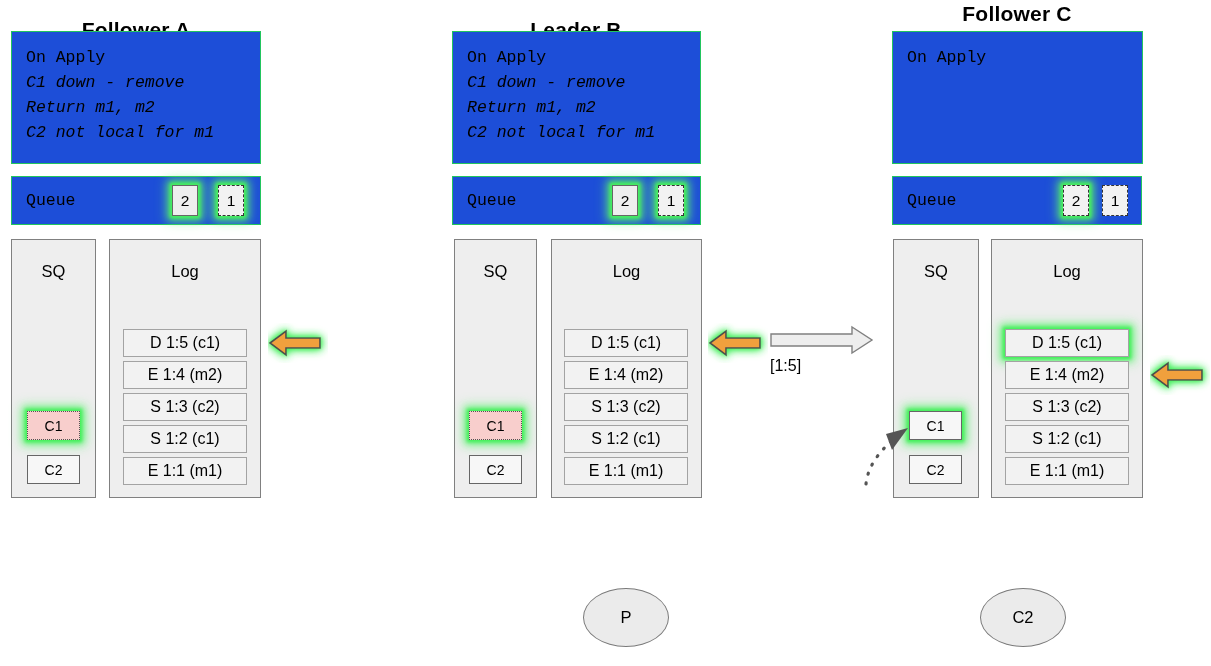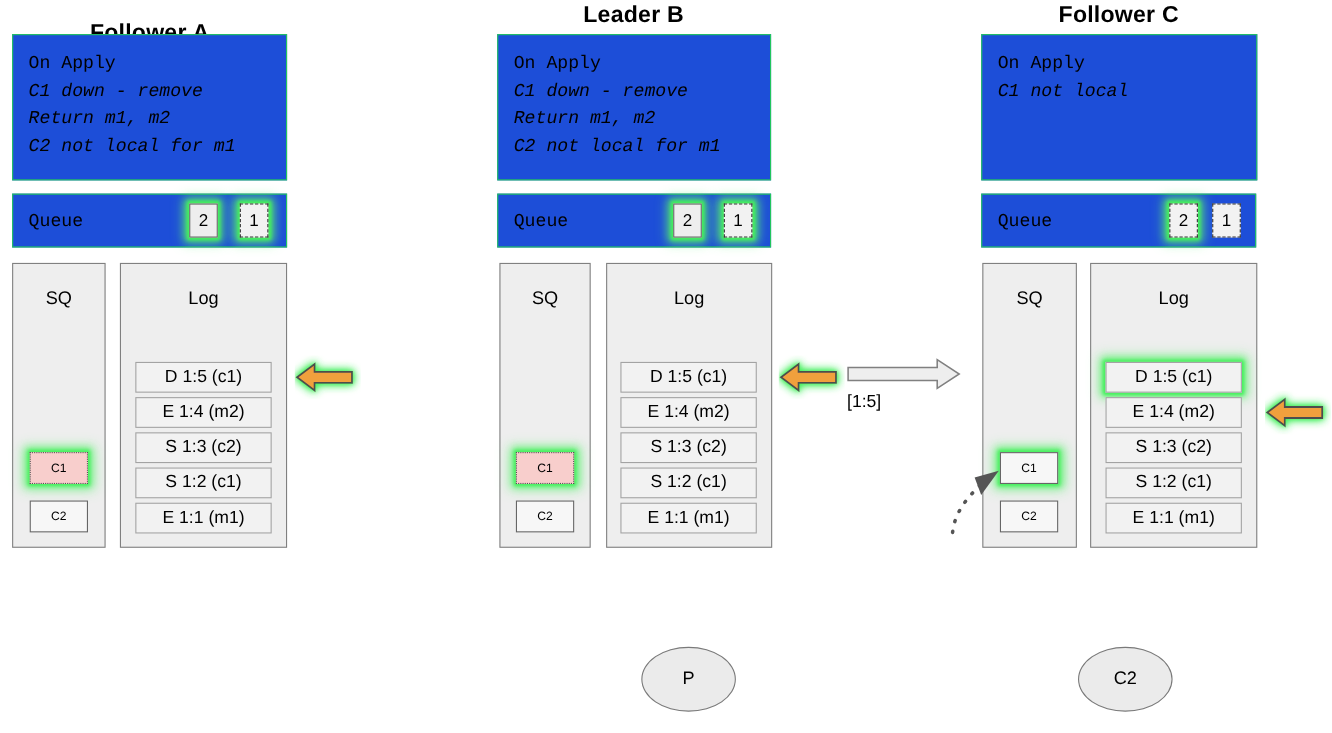--- a/index.html
+++ b/index.html
@@ -39,21 +39,21 @@
   }
 
   .sq-box,.log-box{background:#eeeeee;border:1px solid #808080;box-sizing:border-box;}
   .colhead{
     text-align:center;font-size:16.5px;margin-top:22px;
   }
 
   .sq-item{
     position:absolute;box-sizing:border-box;
     height:29px;display:flex;align-items:center;justify-content:center;
-    font-size:11px;
+    font-size:14px;
   }
   .sq-item.plain{border:1px solid #666;background:#f7f7f7;}
   .sq-item.pink{border:1px dotted #555;background:#f8cecc;}
 
   .log-item{
     position:absolute;box-sizing:border-box;
     height:28px;display:flex;align-items:center;justify-content:center;
     font-size:16px;border:1px solid #a3a3a3;background:#f2f2f2;
   }
 
@@ -107,21 +107,21 @@
     <defs>
       <filter id="gl1" x="-60%" y="-60%" width="220%" height="220%">
         <feDropShadow dx="0" dy="0" stdDeviation="4" flood-color="#44f05c" flood-opacity="1"></feDropShadow>
         <feDropShadow dx="0" dy="0" stdDeviation="2" flood-color="#44f05c" flood-opacity="1"></feDropShadow>
       </filter>
     </defs>
     <path d="M2 20 L18 8 L18 15 L52 15 L52 25 L18 25 L18 32 Z" fill="#f0a03c" stroke="#4d4d4d" stroke-width="1.6" filter="url(#gl1)"></path>
   </svg>
 </div>
 
-<div class="node col-title" style="left:451px;top:2px;width:250px;">Leader B</div>
+<div class="node col-title" style="left:451px;top:18px;width:250px;">Leader B</div>
 
 <div class="node panel apply-box" style="left:452px;top:31px;width:249px;height:133px;">
   <div class="apply-line">On Apply</div>
   <div class="apply-line it">C1 down - remove</div>
   <div class="apply-line it">Return m1, m2</div>
   <div class="apply-line it">C2 not local for m1</div>
 </div>
 
 <div class="node panel queue-box" style="left:452px;top:176px;width:249px;height:49px;">
   <div class="queue-label">Queue</div>
@@ -154,21 +154,20 @@
   <svg width="104" height="30" viewBox="0 0 104 30">
     <path d="M1 9 L82 9 L82 2 L102 15 L82 28 L82 21 L1 21 Z" fill="#eeeeee" stroke="#808080" stroke-width="1.4"></path>
   </svg>
 </div>
 <div class="xfer-label" style="left:770px;top:357px;width:104px;">[1:5]</div>
 
 <div class="node col-title" style="left:891px;top:2px;width:252px;">Follower C</div>
 
 <div class="node panel apply-box" style="left:892px;top:31px;width:251px;height:133px;">
   <div class="apply-line">On Apply</div>
-  <div class="apply-line it">C1 not local</div>
 </div>
 
 <div class="node panel queue-box" style="left:892px;top:176px;width:250px;height:49px;">
   <div class="queue-label">Queue</div>
 </div>
 <div class="chip dashed glow" style="left:1063px;top:185px;">2</div>
 <div class="chip dashed" style="left:1102px;top:185px;">1</div>
 
 <div class="node sq-box" style="left:893px;top:239px;width:86px;height:259px;">
   <div class="colhead">SQ</div>

